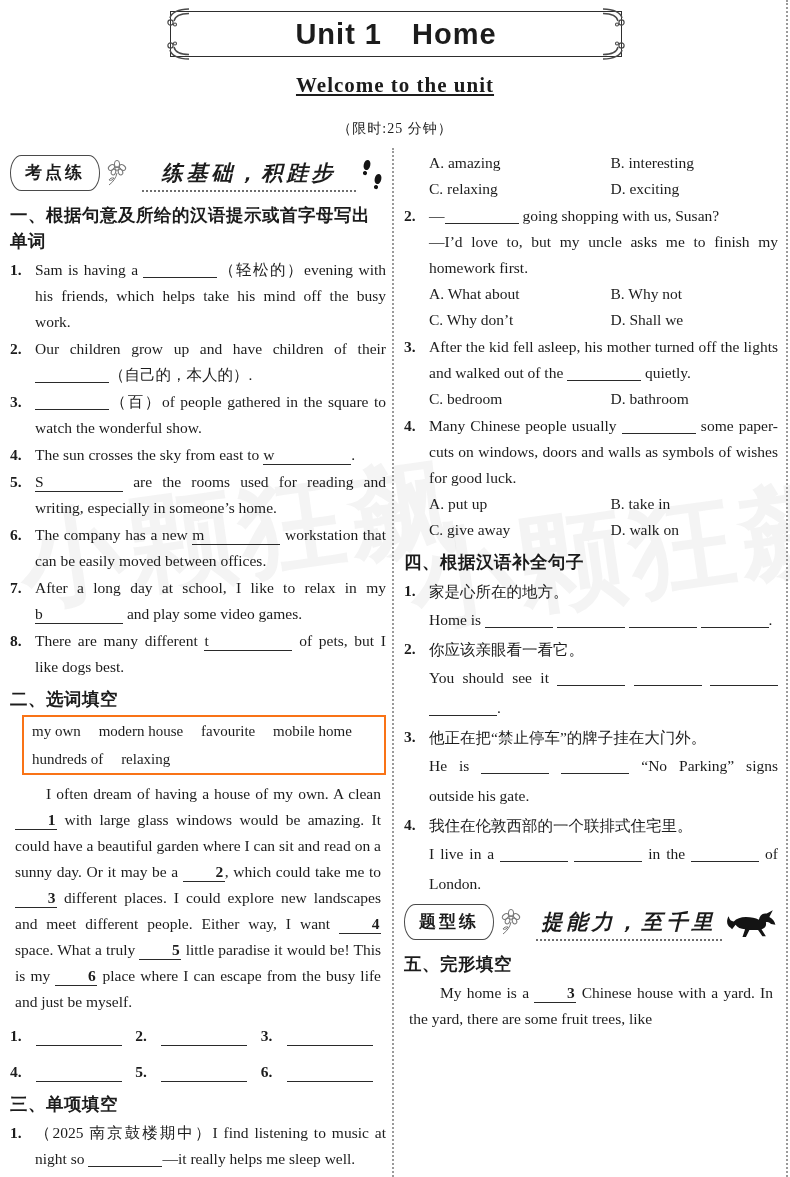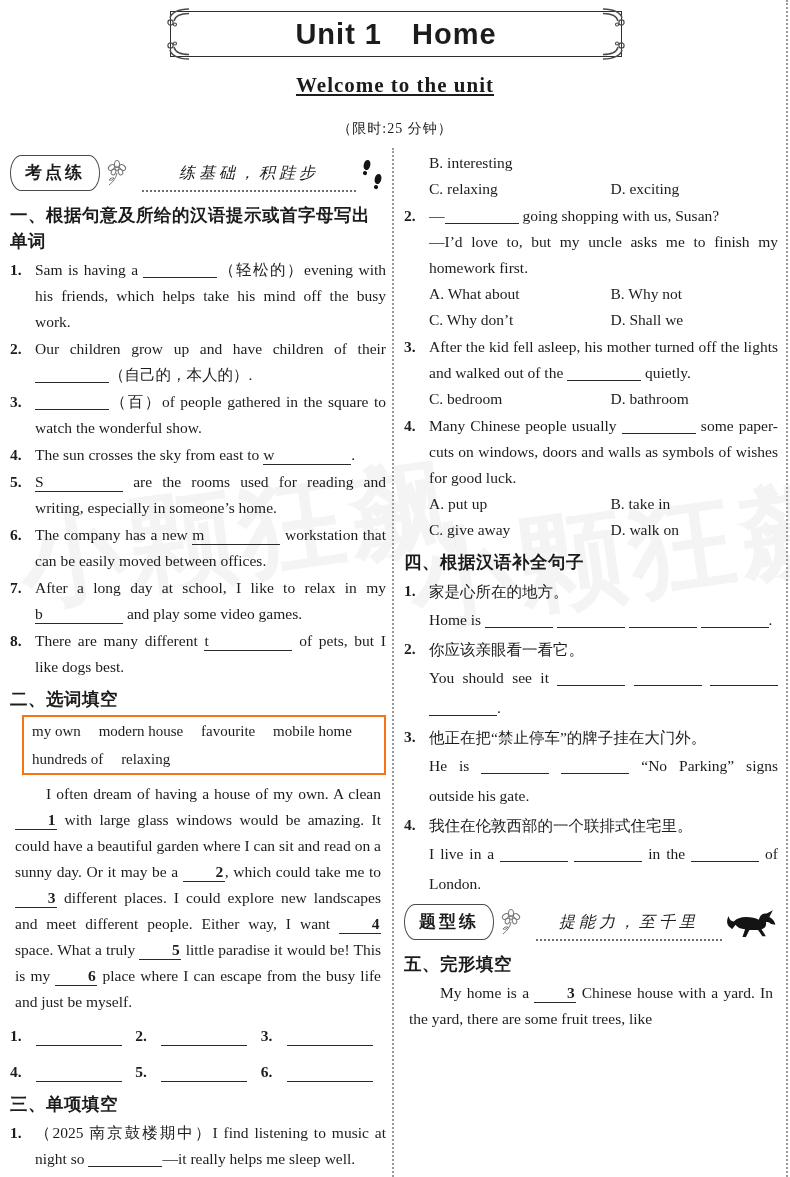--- a/index.html
+++ b/index.html
@@ -30,21 +30,21 @@
   .col.right{left:404px;width:374px;}
 
   
   .badge-row{display:flex;align-items:center;margin:2px 0 8px;height:42px;}
   .badge-pill{border:1.5px solid #4a4a4a;border-radius:15px/24px;padding:4px 14px;
               font-weight:bold;font-size:17px;letter-spacing:3px;white-space:nowrap;
               font-family:"Liberation Serif",serif;}
   .flower{margin-left:2px;flex:none;}
   .slogan-line{flex:1;display:flex;align-items:center;justify-content:center;
                border-bottom:2px dotted #6f6f6f;padding:0 4px 4px;margin:6px 2px 0 10px;}
-  .slogan{font-weight:normal;font-style:italic;font-size:16px;letter-spacing:4px;white-space:nowrap;}
+  .slogan{font-weight:bold;font-style:italic;font-size:21px;letter-spacing:4px;white-space:nowrap;}
   .badge-icon{flex:none;margin-left:2px;position:relative;top:2px;}
 
   h3.sec{font-family:"Liberation Sans",sans-serif;font-size:17.5px;font-weight:bold;
          margin:6px 0 3px;letter-spacing:0.5px;line-height:26px;}
 
   .q{display:flex;margin:0 0 1px;}
   .qnum{width:25px;flex:none;font-weight:bold;}
   .qbody{flex:1;min-width:0;}
   .qtext{text-align:justify;}
   .opts{display:flex;margin:0;}
@@ -252,20 +252,21 @@
     </div>
 
   </div>
 
   <div class="col right">
 
     <div class="q">
       <span class="qnum"></span>
       <div class="qbody">
         <div class="opts">
+          <span class="opt">A. amazing</span>
           <span class="opt">B. interesting</span>
         </div>
         <div class="opts">
           <span class="opt">C. relaxing</span>
           <span class="opt">D. exciting</span>
         </div>
       </div>
     </div>
 
     <div class="q">

